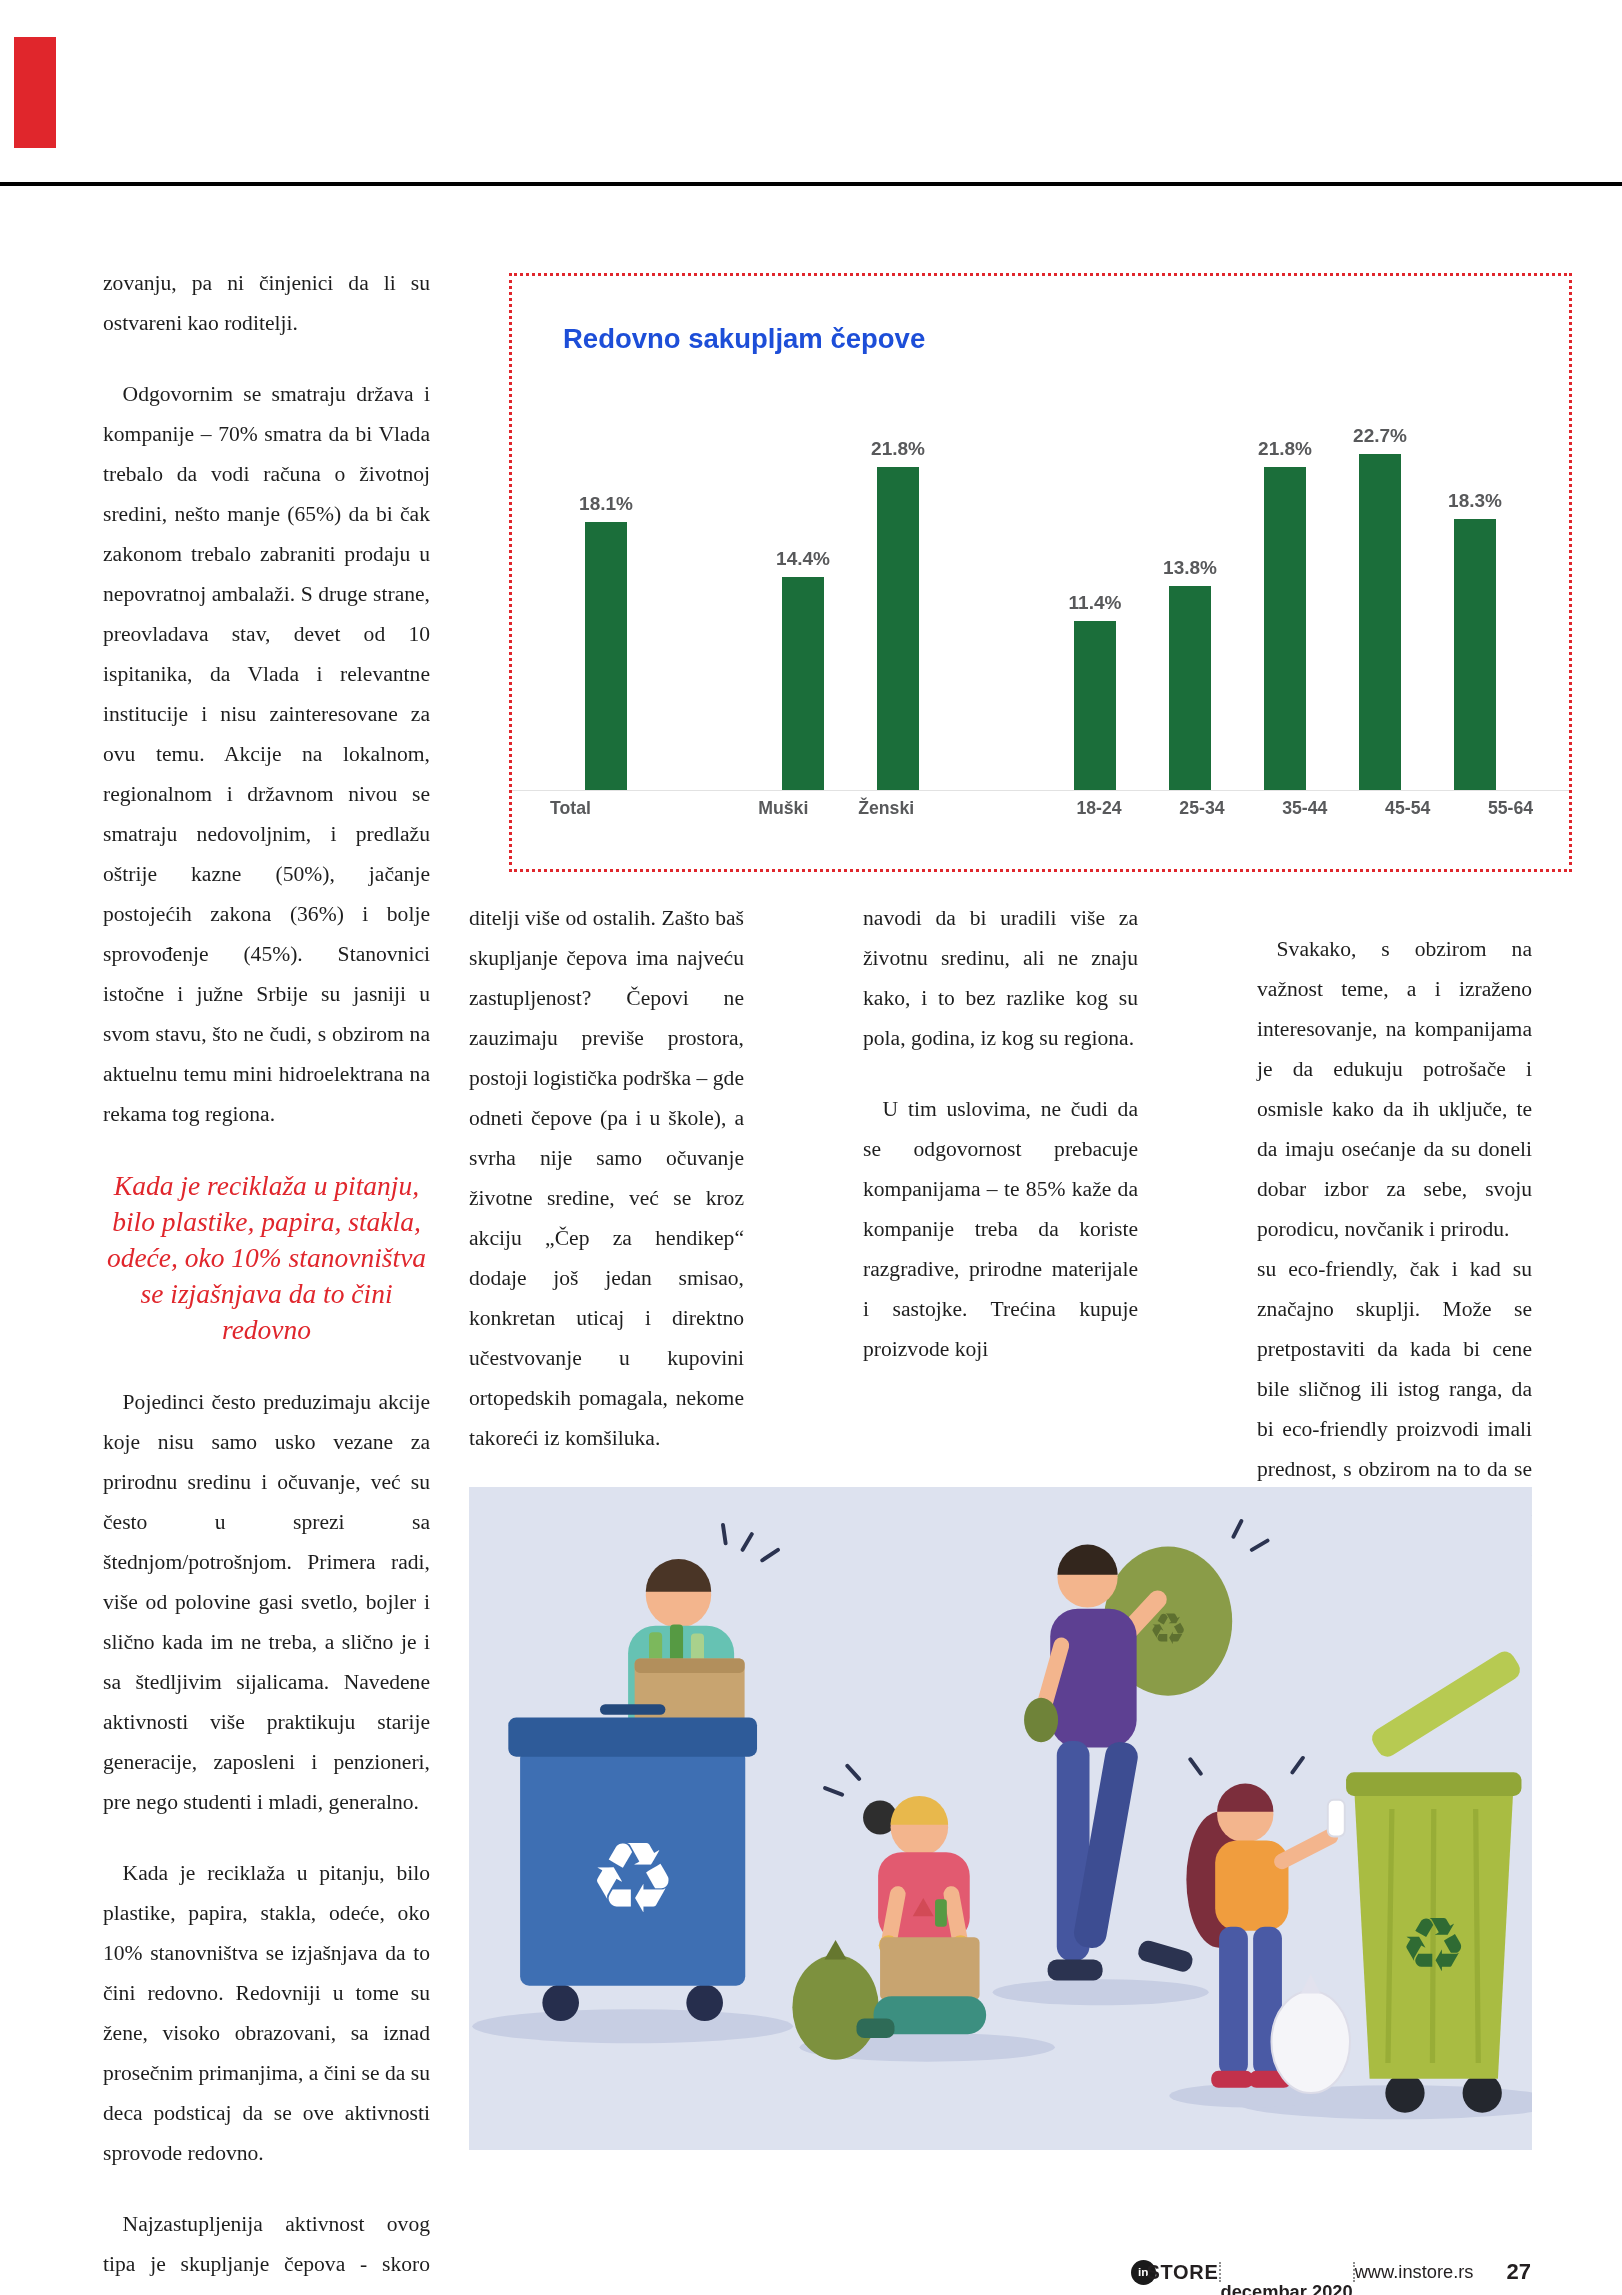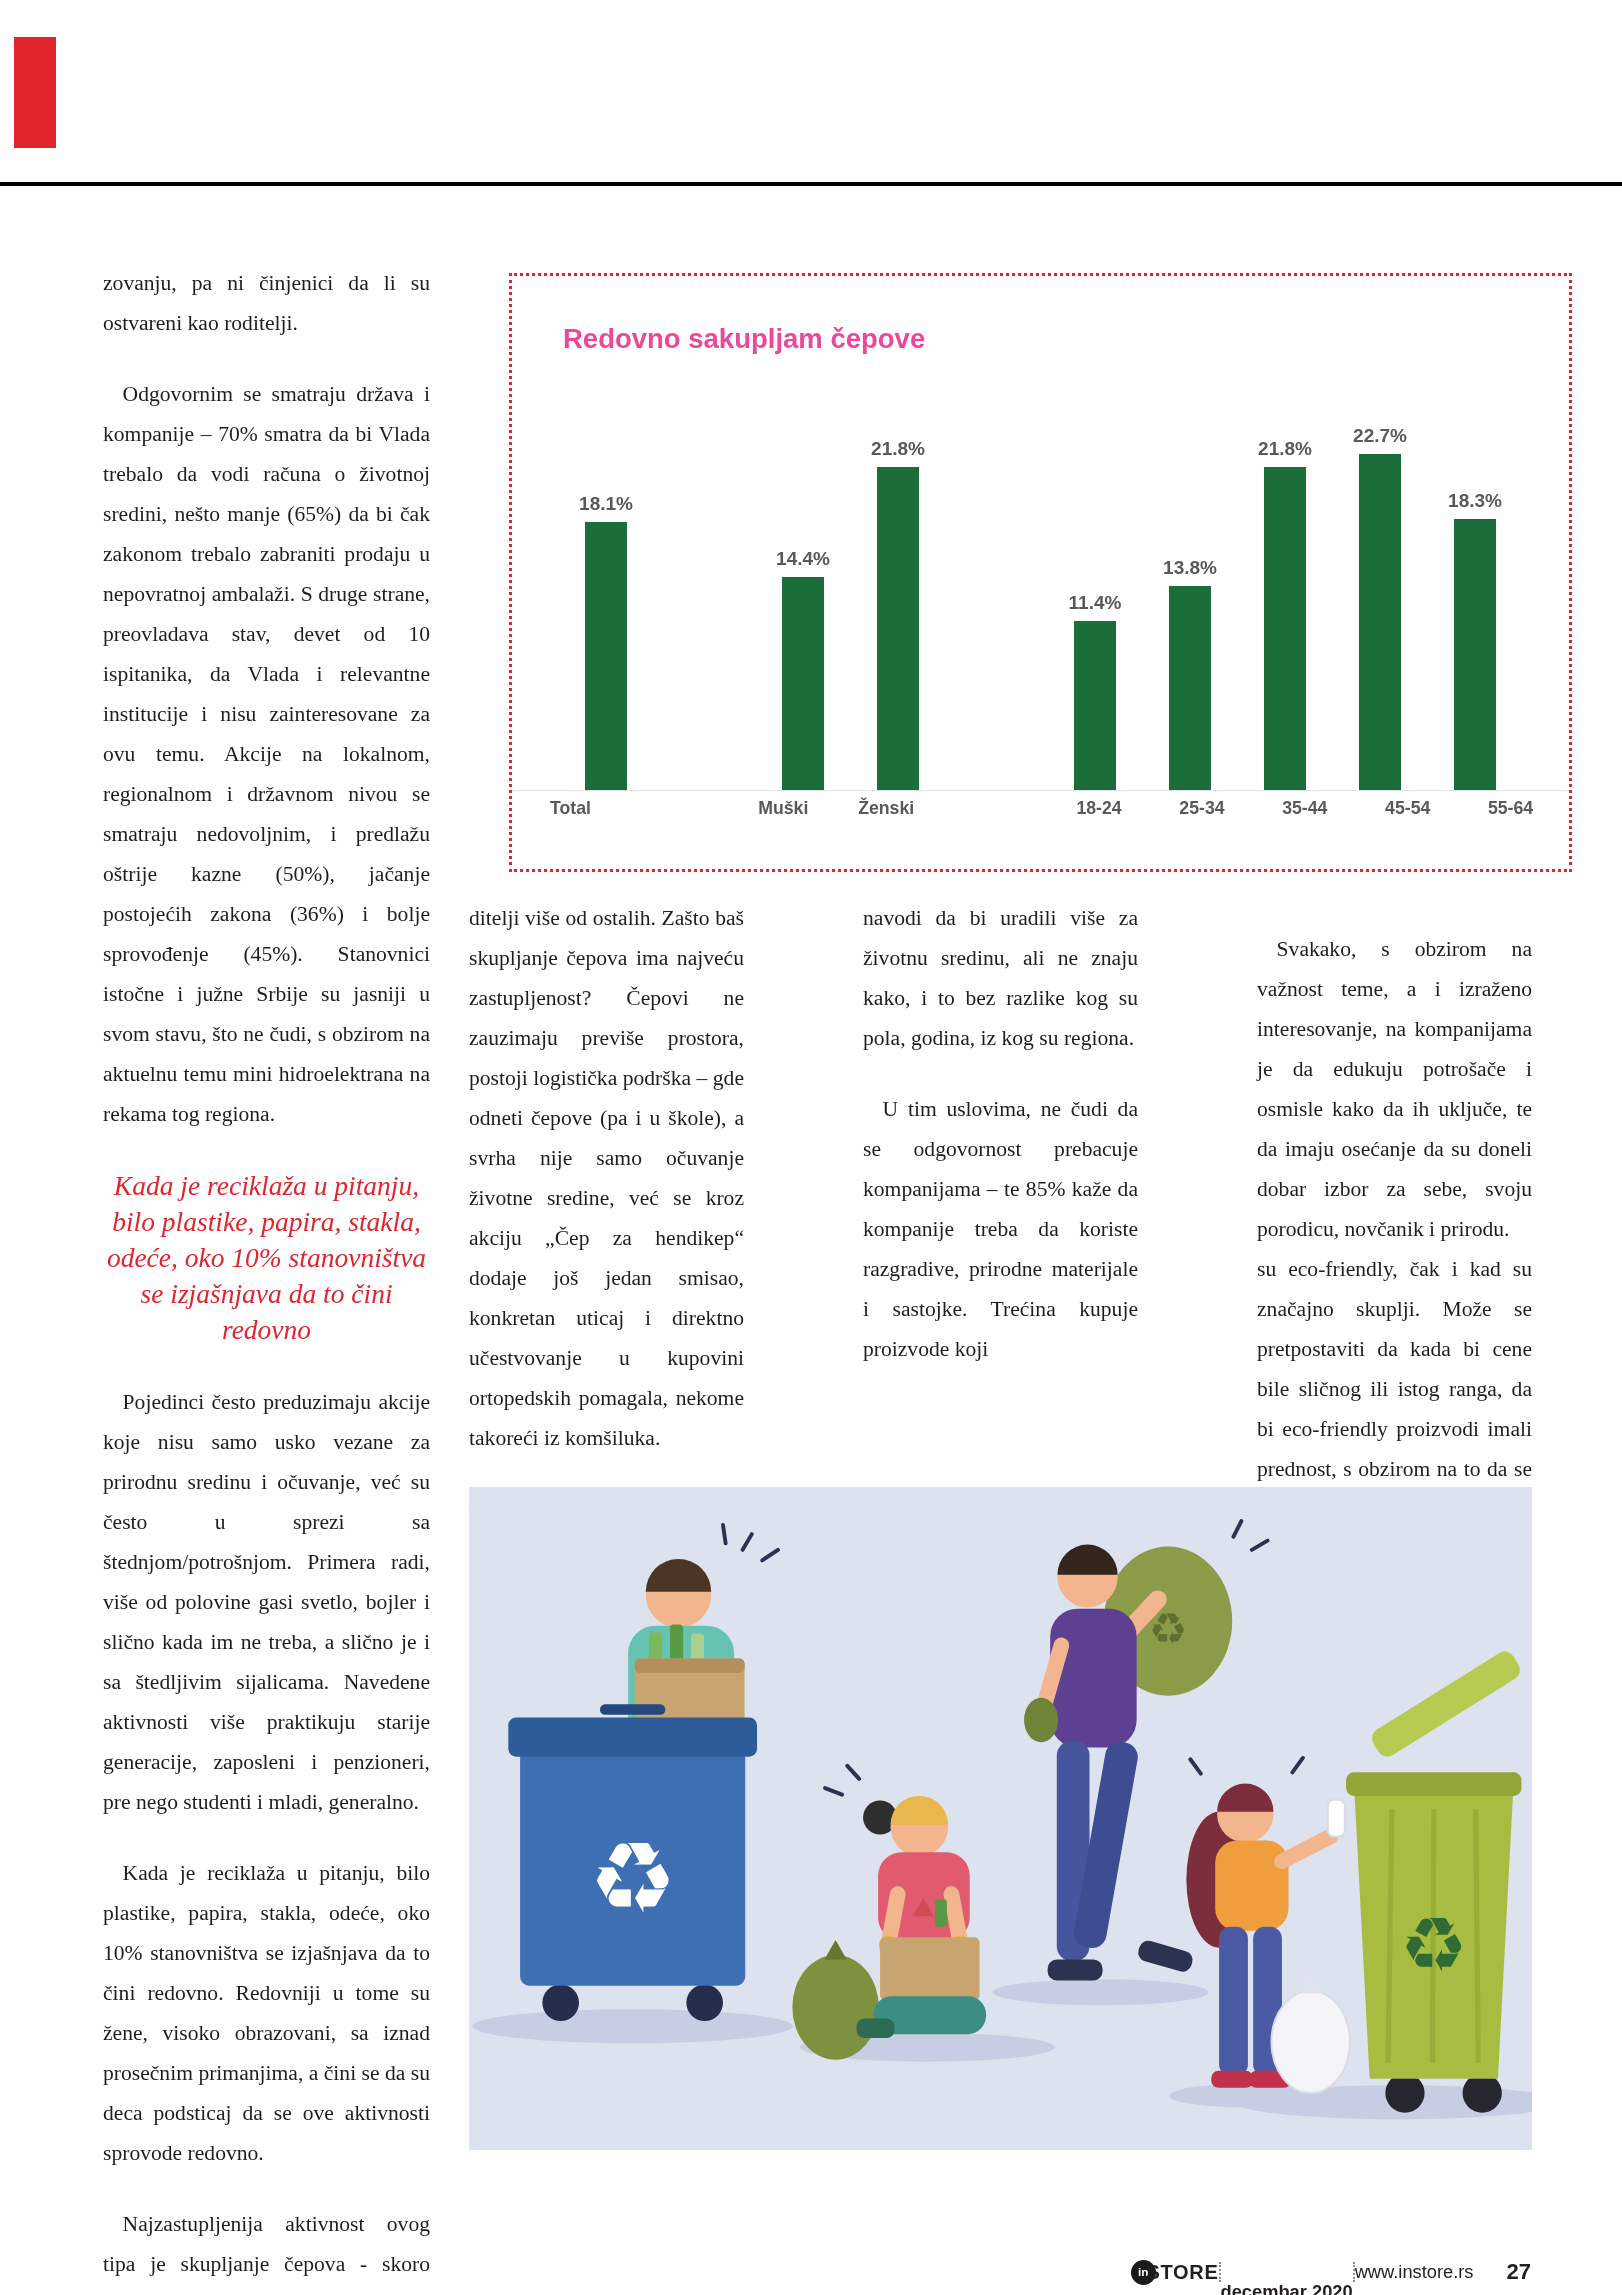--- a/index.html
+++ b/index.html
@@ -26,21 +26,21 @@
     color:#e0262c;
   }
 
   
   .chart-box {
     position:absolute; left:469px; top:262px; width:1063px; height:599px;
     box-sizing:border-box; border:3.3px dotted #e0262c; background:#ffffff;
   }
   .chart-title {
     font-family:"Liberation Sans", sans-serif; font-weight:bold;
-    font-size:27.5px; color:#ec4899; margin:47px 0 0 51px;
+    font-size:27.5px; color:#1d4ed8; margin:47px 0 0 51px;
   }
   .chart-bars {
     display:flex; align-items:flex-end; justify-content:center; column-gap:30px;
     height:370px; margin-top:65px; padding:0 26px;
     border-bottom:1.3px solid #e2e2e2;
   }
   .bar-group { display:flex; flex-direction:column; align-items:center; justify-content:flex-end; width:65px; }
   .bar-value {
     font-family:"Liberation Sans", sans-serif; font-weight:bold;
     font-size:19px; color:#58595b; margin-bottom:6.5px; white-space:nowrap;

